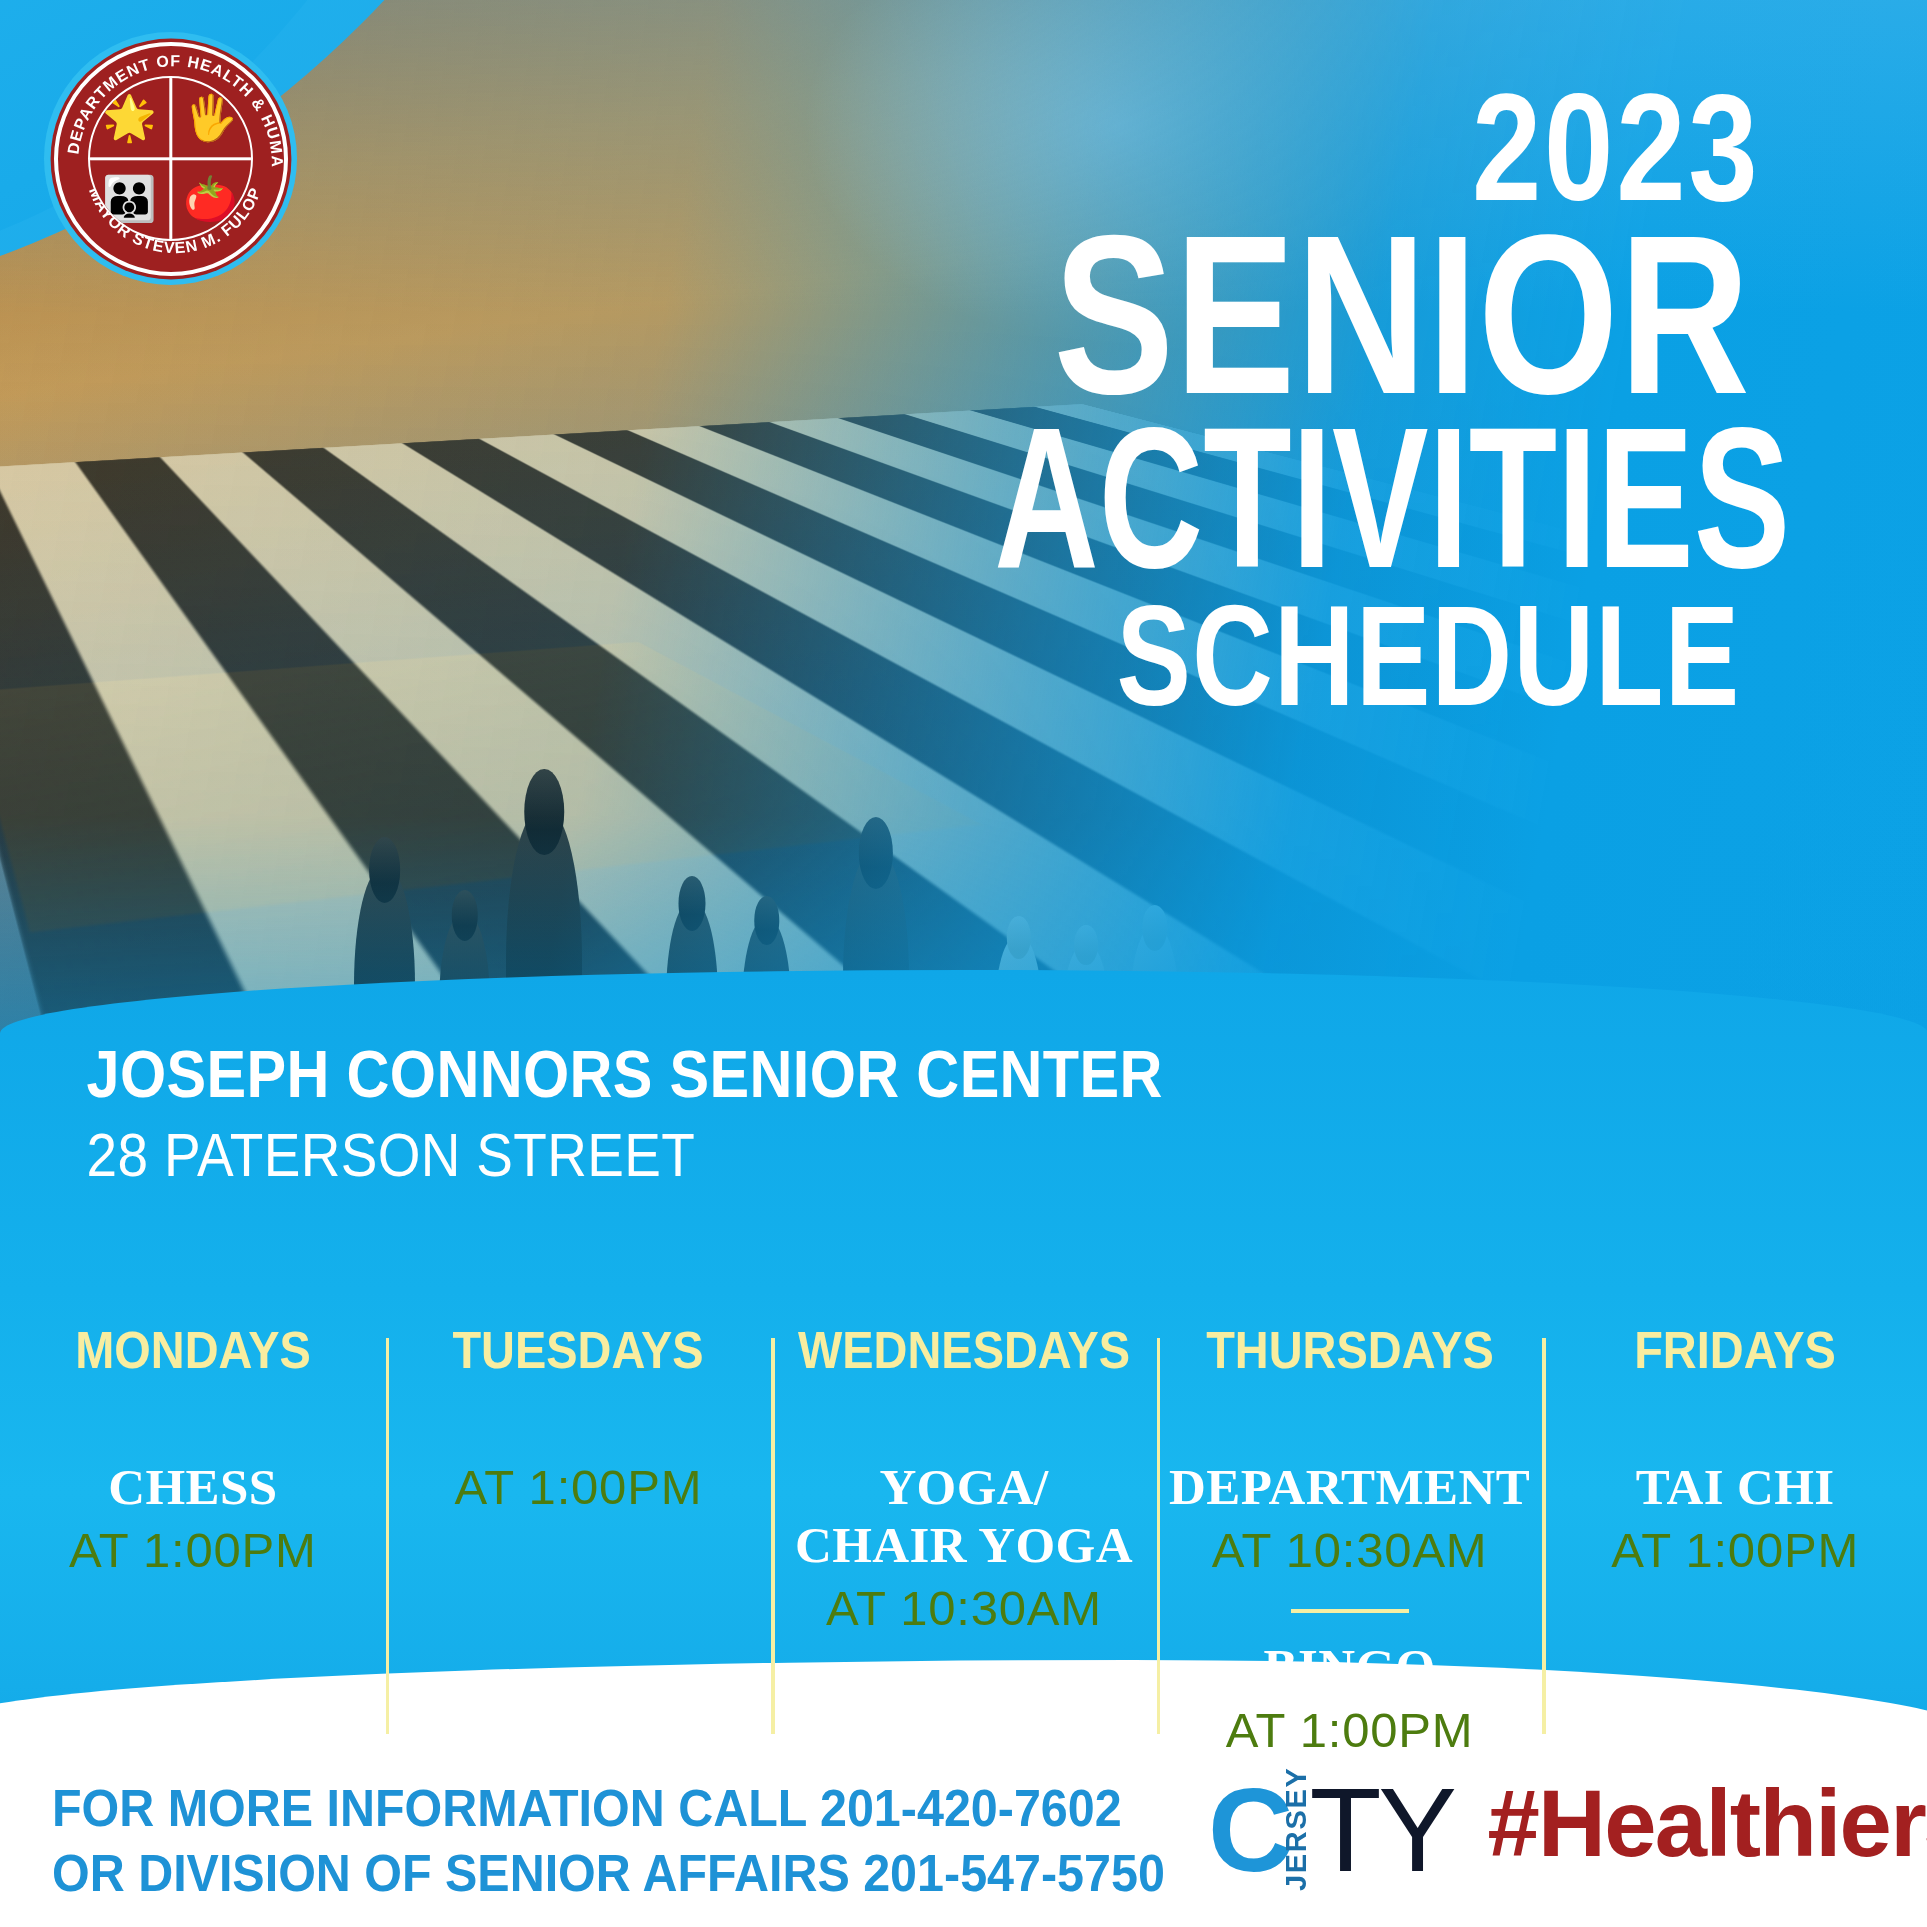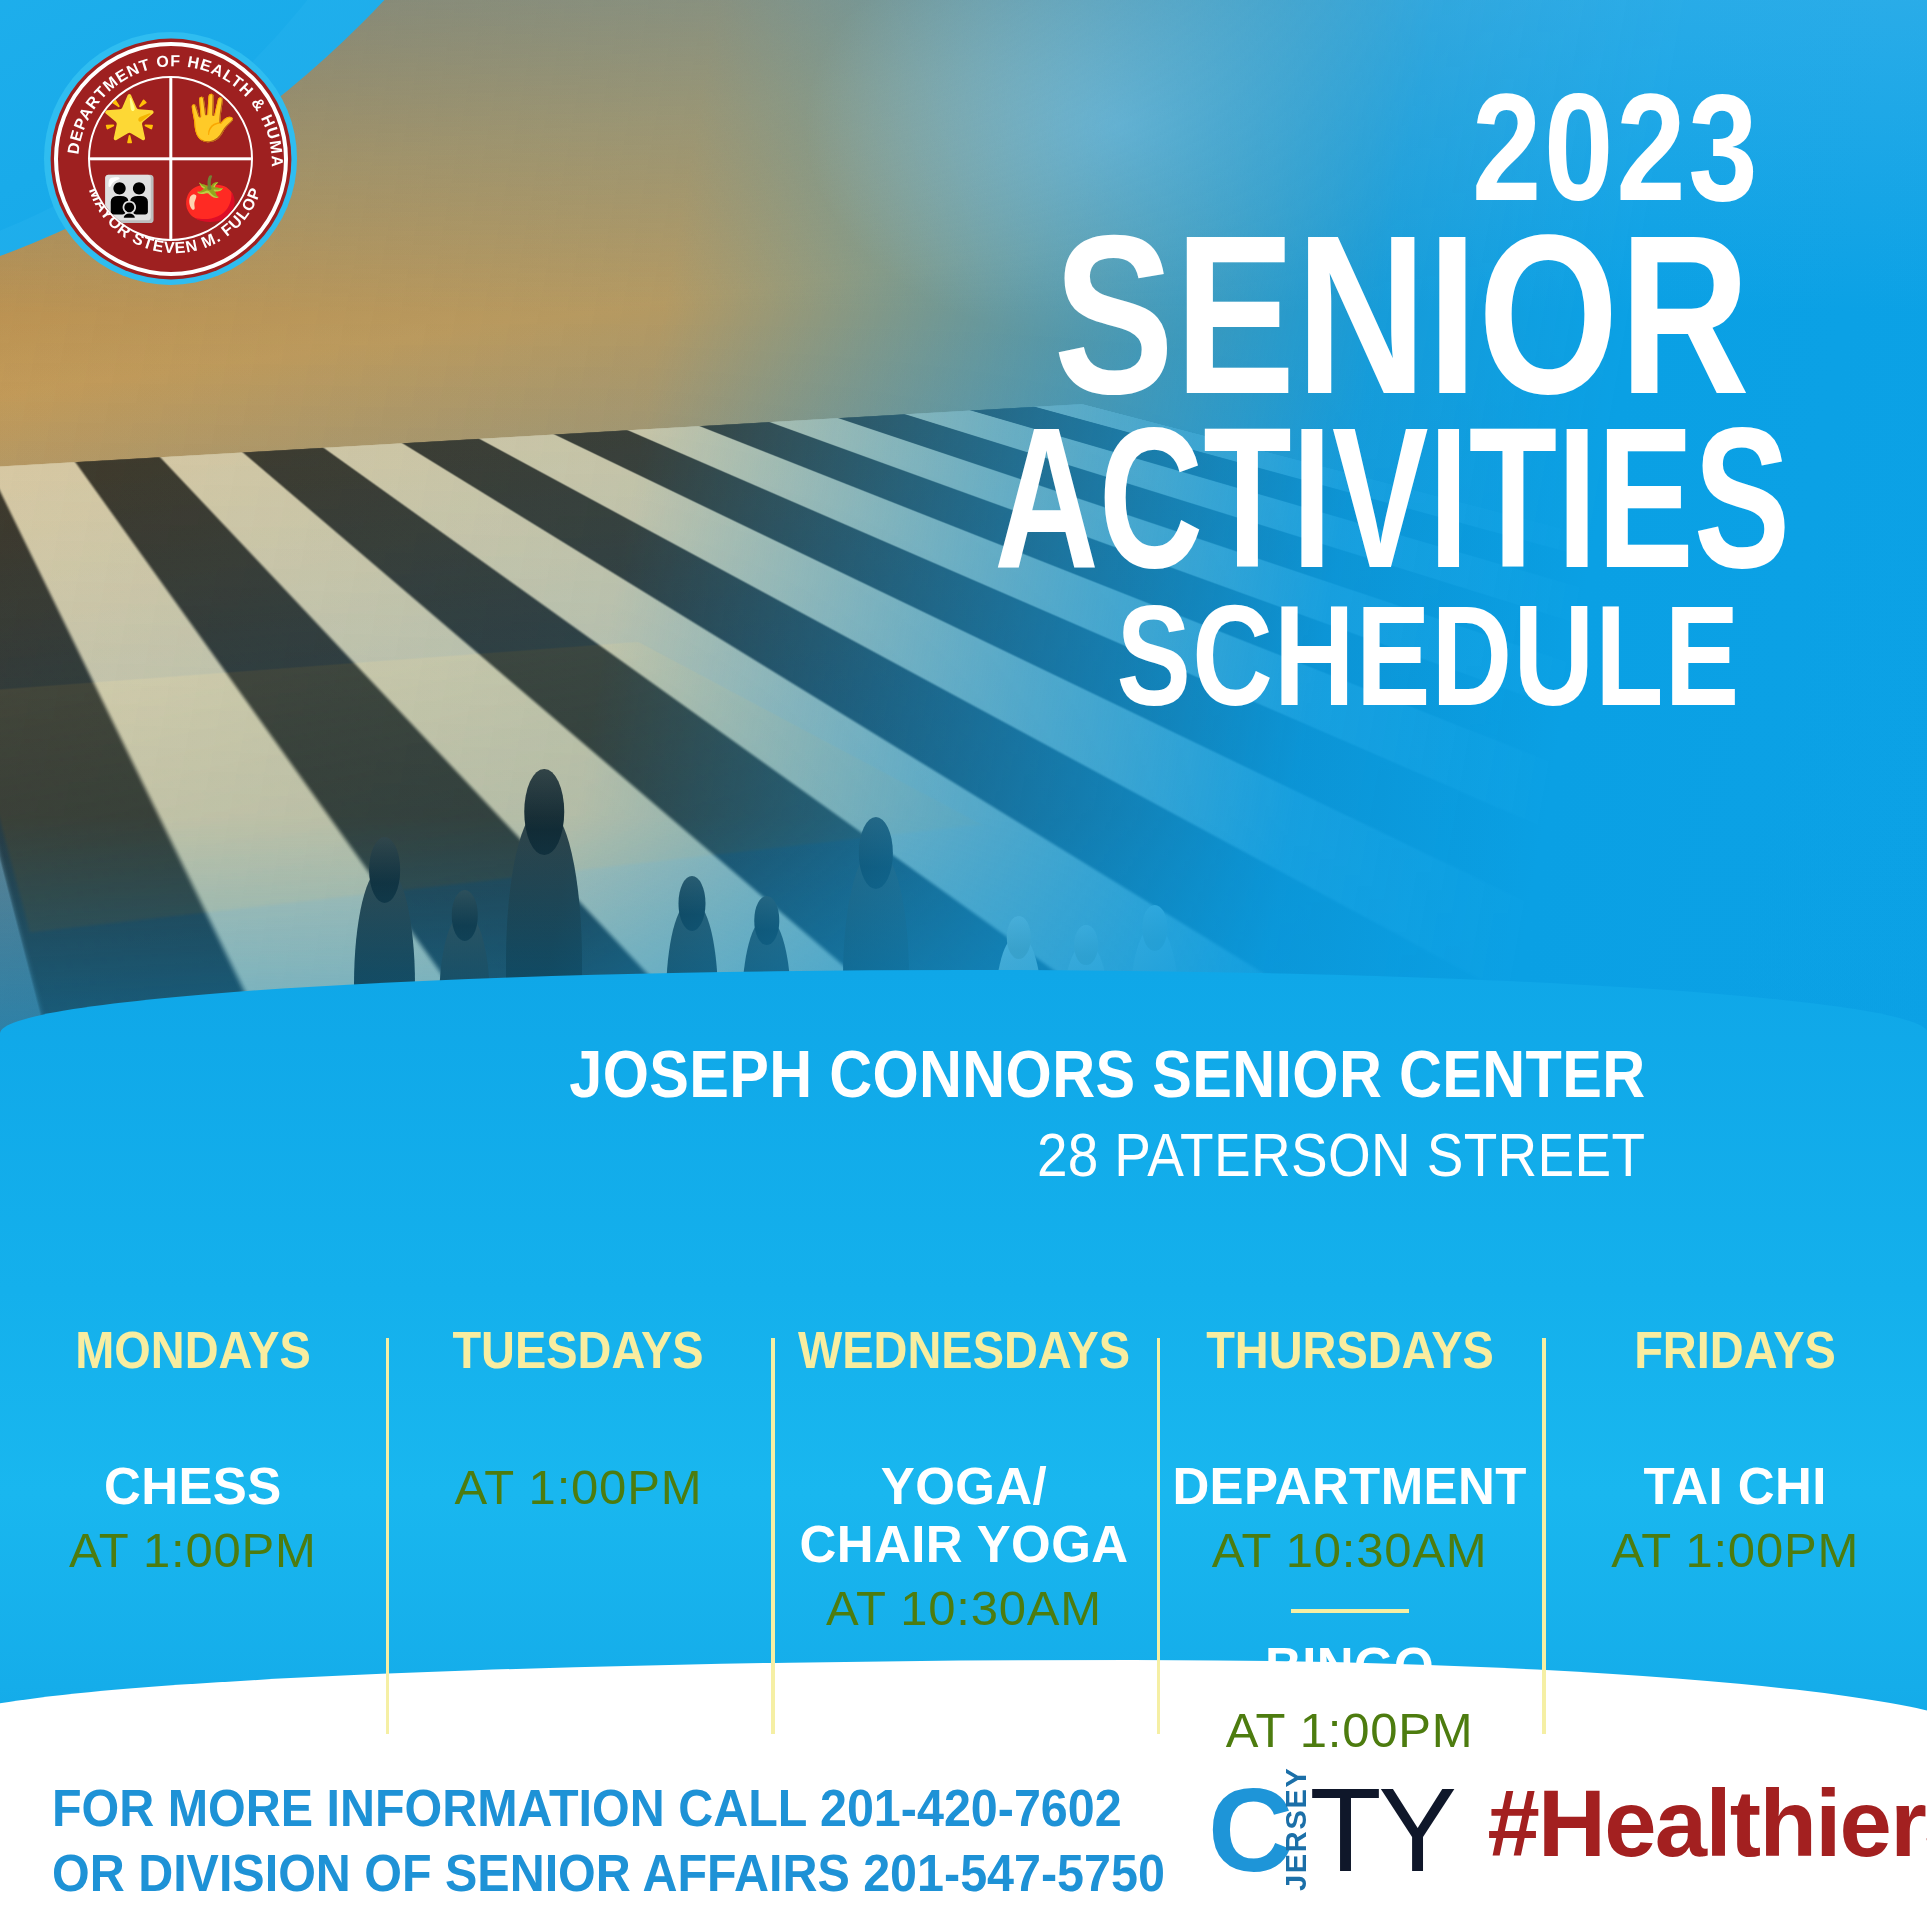--- a/index.html
+++ b/index.html
@@ -98,37 +98,37 @@
             font-size:143px; line-height:.92; letter-spacing:1.7px; transform:scaleX(.78); margin-top:5px; }
 
   
   .body-blue {
     position:absolute; left:0; top:970px; width:1928px; height:843px;
     background:linear-gradient(180deg,#0FA7E8 0%, #14B0EC 38%, #19B7EF 62%, #15ADEA 85%, #0FA3E5 100%);
     border-radius:60% 60% 0 0 / 76px 76px 0 0;
   }
 
   
-  .venue { position:absolute; left:0; top:1036px; width:1732px; text-align:right; z-index:8; }
+  .venue { position:absolute; left:0; top:1036px; width:1732px; text-align:left; z-index:8; }
   .venue-name { font-family:"Liberation Sans Narrow","Liberation Sans",sans-serif; color:#fff; font-weight:bold;
                 font-size:66px; letter-spacing:0.4px; transform:scaleX(.90); }
   .venue-addr { font-family:"Liberation Sans Narrow","Liberation Sans",sans-serif; color:#fff; font-weight:normal;
                 font-size:61px; letter-spacing:0.4px; transform:scaleX(.90); margin-top:8.4px; }
 
   
   .schedule { position:absolute; left:0; top:1321px; width:1928px; height:455px; display:flex; z-index:8; }
   .col { flex:1 1 0; position:relative; text-align:center; padding:0 11.8px; }
   .col + .col::before {
     content:""; position:absolute; left:0; top:17px; width:3.4px; height:396px;
     background:#F5EFA4;
   }
   .day { font-family:"Liberation Sans Narrow","Liberation Sans",sans-serif; font-weight:bold;
          color:#F8EDA0; font-size:51px; letter-spacing:0px; transform:scaleX(.92); }
   .act { margin-top:78px; }
-  .act-name { font-family:Liberation Sans, sans-serif; font-weight:bold; color:#fff;
+  .act-name { font-family:Liberation Serif, serif; font-weight:bold; color:#fff;
               font-size:51px; line-height:1.14; letter-spacing:0.4px; }
   .act-time { font-family:"Liberation Sans","Liberation Sans",sans-serif; font-weight:normal; color:#4d7c0f;
               font-size:49px; line-height:1.2; letter-spacing:0.8px; margin-top:5px; }
   .act-sep { width:118px; height:4.2px; background:#F5EFA4; margin:29px auto 25px; }
   .act-2 { margin-top:0; }
 
   
   .footer-white {
     position:absolute; left:-51px; top:1660px; width:2041px; height:354px; background:#FFFFFF;
     border-radius:58% 42% 0 0 / 61px 81px 0 0;

